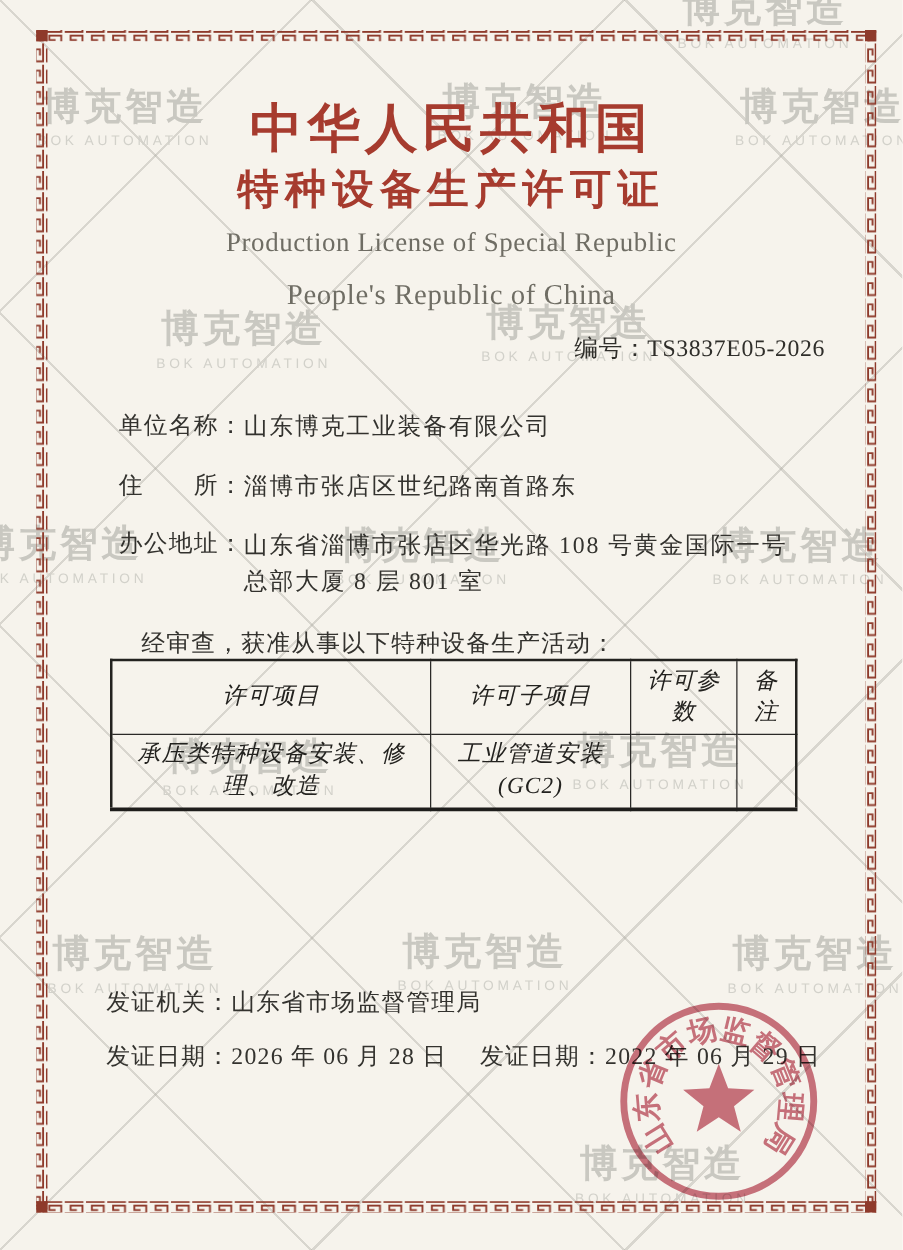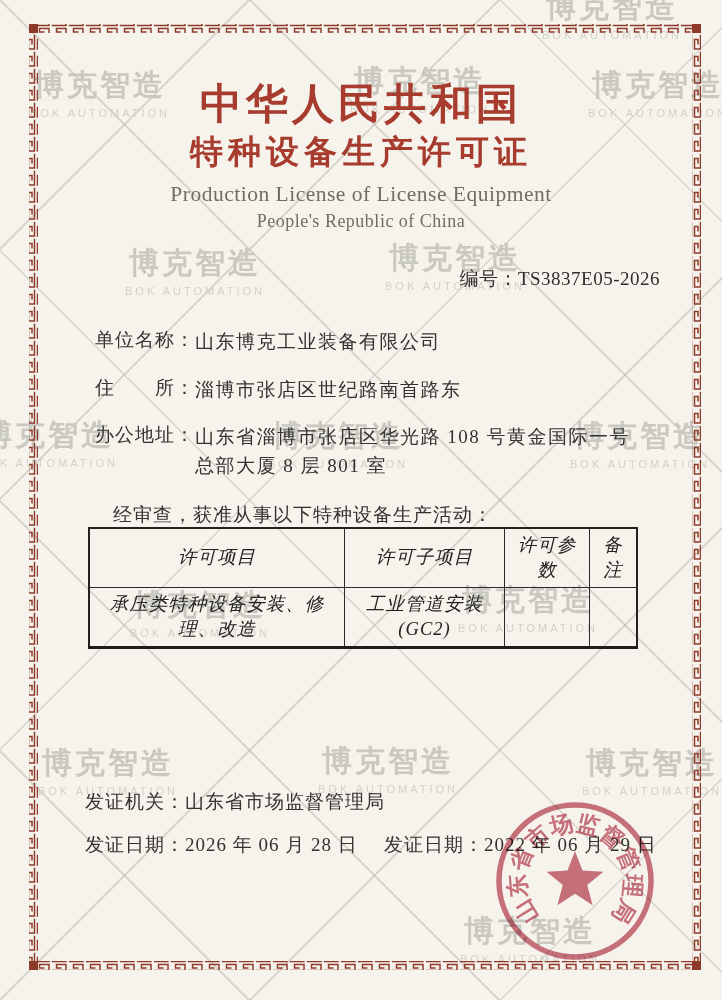--- a/index.html
+++ b/index.html
@@ -24,21 +24,21 @@
   }
   .wm .l1{display:block;font-size:30px;font-weight:700;color:#c9c8c1;letter-spacing:3px;}
   .wm .l2{display:block;font-size:11px;font-weight:400;color:#d2d1ca;letter-spacing:3px;margin-top:1px;}
   
   svg.frame{position:absolute;left:0;top:0;z-index:2;pointer-events:none;}
   
   .title-block{position:absolute;top:78px;left:0;width:722px;text-align:center;z-index:3;}
   .title-cn1{font-size:42px;font-weight:700;letter-spacing:4px;color:#a63b2e;line-height:1.25;}
   .title-cn2{font-size:33px;font-weight:700;letter-spacing:5px;color:#a63b2e;line-height:1.3;}
   .title-en1{font-size:21.5px;color:#6f6d64;margin-top:9px;letter-spacing:.5px;}
-  .title-en2{font-size:18px;color:#6f6d64;margin-top:4px;letter-spacing:.5px;}
+  .title-en2{font-size:23px;color:#6f6d64;margin-top:16px;letter-spacing:.5px;}
   
   .license-no{position:absolute;top:266px;right:62px;font-size:19px;color:#2f2e2a;z-index:3;letter-spacing:.5px;}
   
   .field{position:absolute;left:95px;font-size:19px;z-index:3;display:flex;}
   .field .lab{white-space:pre;letter-spacing:1px;}
   .field .val{letter-spacing:1.5px;width:452px;line-height:1.55;}
   .f1{top:327px;} .f2{top:375px;} .f3{top:422px;}
   
   .approval{position:absolute;top:502px;left:113px;font-size:19px;letter-spacing:1px;z-index:3;}
   table.lic{
@@ -147,21 +147,21 @@
     <rect x="692" y="24" width="9" height="946" fill="url(#meV)"></rect>
     <rect x="29" y="24" width="9" height="9" fill="#8e3a2b"></rect>
     <rect x="692" y="24" width="9" height="9" fill="#8e3a2b"></rect>
     <rect x="29" y="961" width="9" height="9" fill="#8e3a2b"></rect>
     <rect x="692" y="961" width="9" height="9" fill="#8e3a2b"></rect>
   </svg>
 
   <div class="title-block">
     <div class="title-cn1">中华人民共和国</div>
     <div class="title-cn2">特种设备生产许可证</div>
-    <div class="title-en1">Production License of License Equipment</div>
+    <div class="title-en1">Production License of Special Republic</div>
     <div class="title-en2">People's Republic of China</div>
   </div>
 
   <div class="license-no">
     <span>编号：</span><span>TS3837E05-2026</span>
   </div>
 
   <div class="field f2">
     <span class="lab">住　　所：</span>
     <span class="val">淄博市张店区世纪路南首路东</span>

